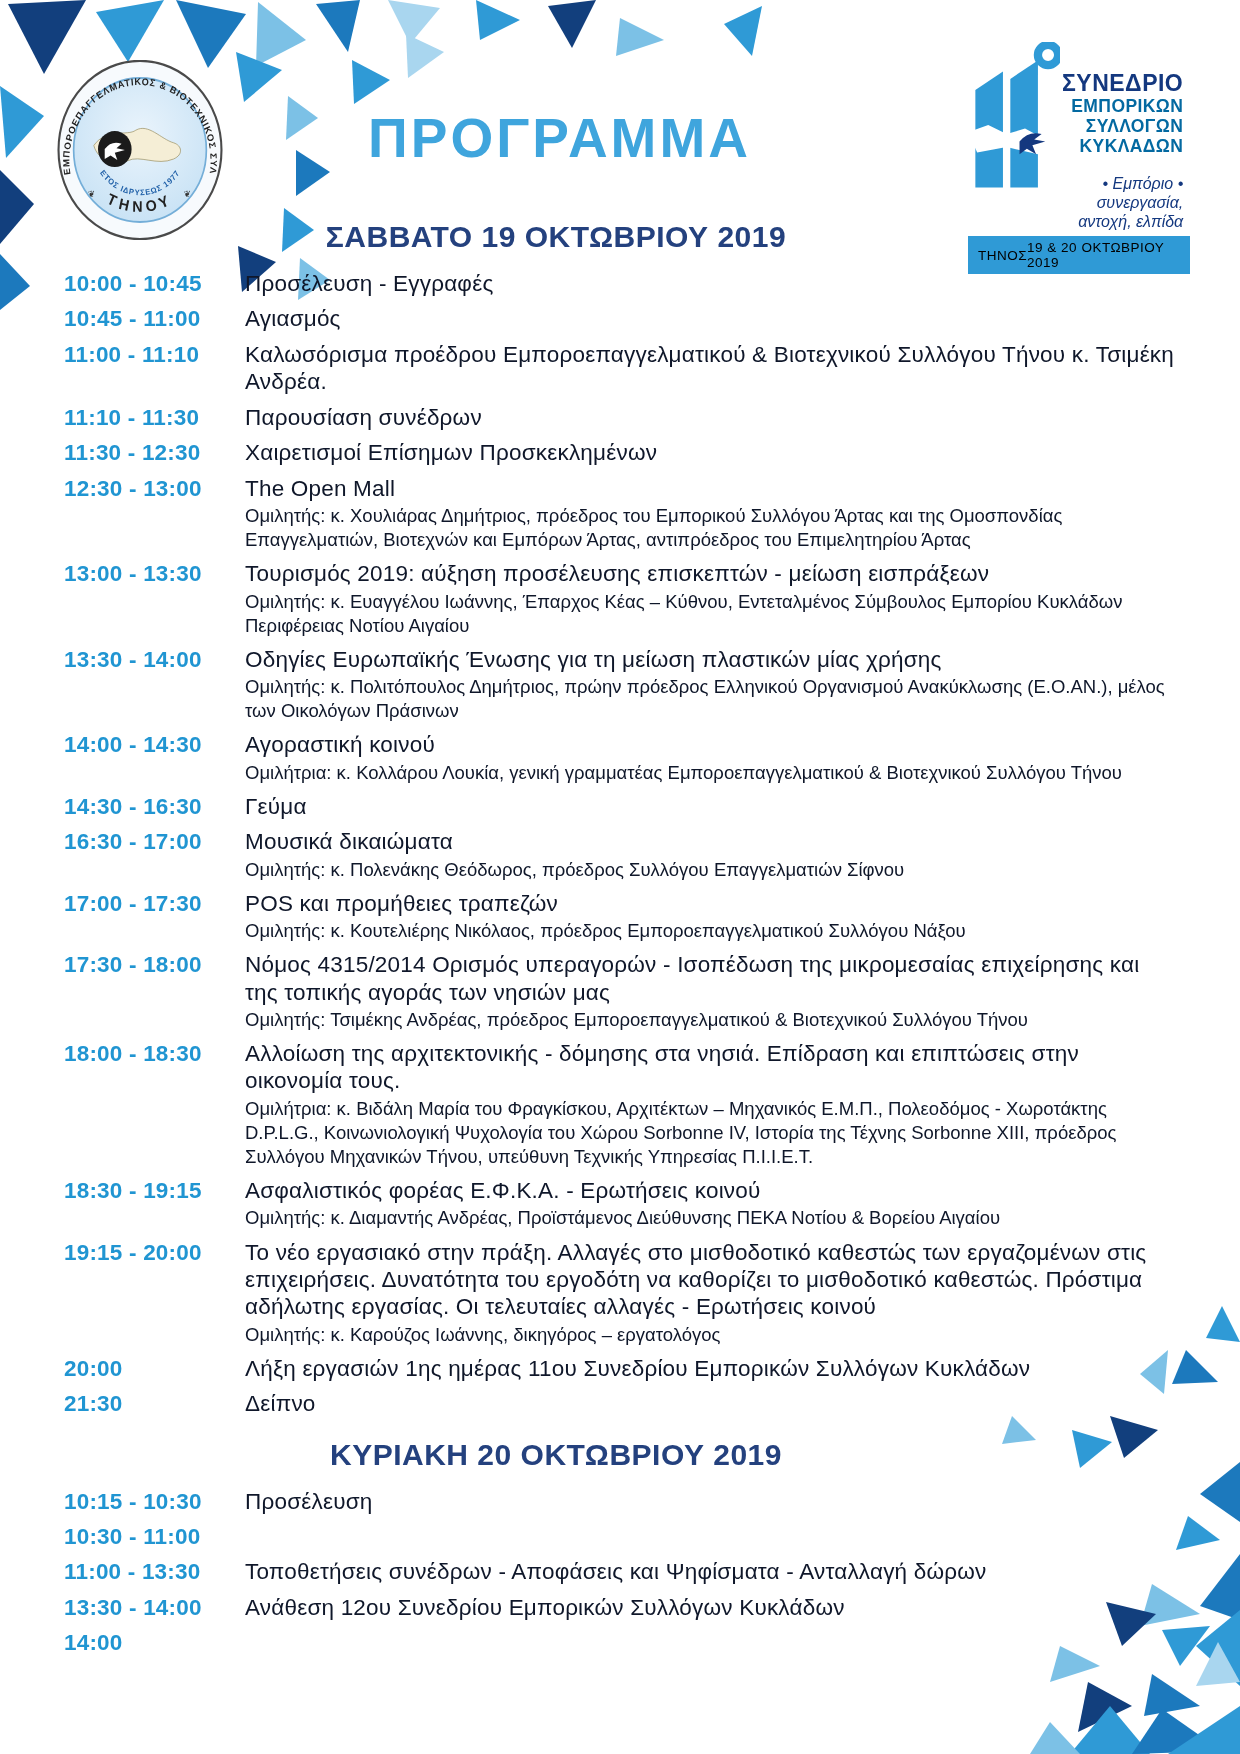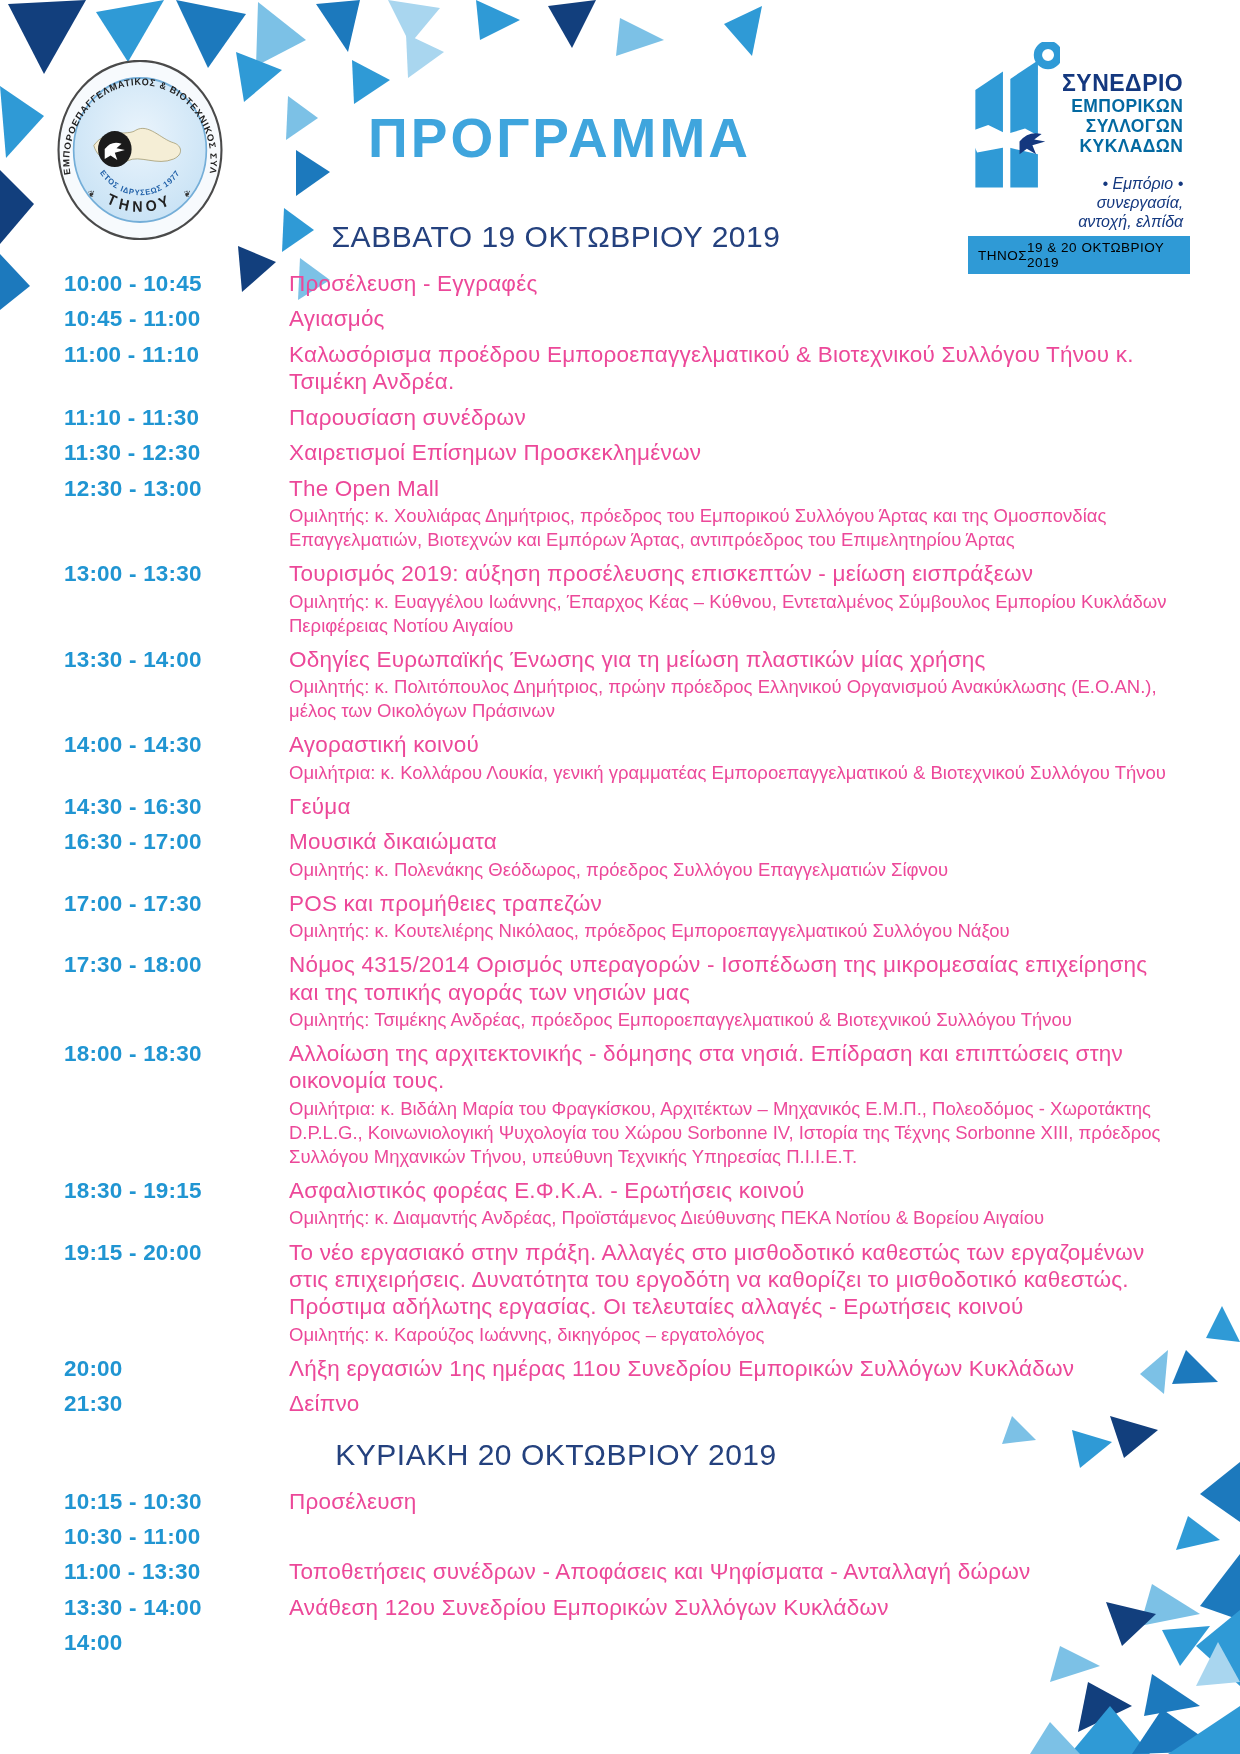--- a/index.html
+++ b/index.html
@@ -17,25 +17,25 @@
   .logo-mark{flex:0 0 92px;}
   .logo-text{padding-top:28px;padding-left:2px;text-align:right;}
   .logo-line1{font-size:23px;font-weight:800;color:#14387f;letter-spacing:.5px;}
   .logo-line-blue{font-size:17.5px;font-weight:700;color:#0369a1;line-height:1.14;letter-spacing:.4px;}
   .logo-motto{margin-top:18px;font-size:16px;font-weight:400;font-style:italic;color:#14387f;line-height:1.18;}
   .logo-banner{margin-top:5px;background:#2f9ad6;color:#000000;font-weight:400;font-size:13.5px;
                display:flex;justify-content:space-between;align-items:center;padding:4px 10px;letter-spacing:.5px;}
   
   .schedule{position:absolute;left:64px;top:220px;width:1112px;}
   .day-heading{margin:0 0 16px 0;padding-right:128px;text-align:center;color:#24417e;
-               font-size:30px;font-weight:400;letter-spacing:.5px;}
+               font-size:30px;font-weight:700;letter-spacing:.5px;}
   .day-heading.second{margin-top:20px;}
   .row{display:flex;margin-bottom:8px;}
   .time{flex:0 0 181px;color:#2095d2;font-size:22.5px;font-weight:700;line-height:1.2;letter-spacing:.2px;}
-  .content{flex:1;color:#ec4899;margin-left:44px;}
+  .content{flex:1;color:#0f172a;}
   .etitle{font-size:22.5px;line-height:1.22;letter-spacing:.2px;}
   .espeaker{font-size:18.5px;line-height:1.3;margin-top:2px;}
 </style>
 </head>
 <body>
 
 <div class="page">
 
   <svg class="decor decor-tl" width="780" height="312" viewBox="0 0 780 312">
     <polygon points="8,4 86,0 44,74" fill="#123f7d"></polygon>

